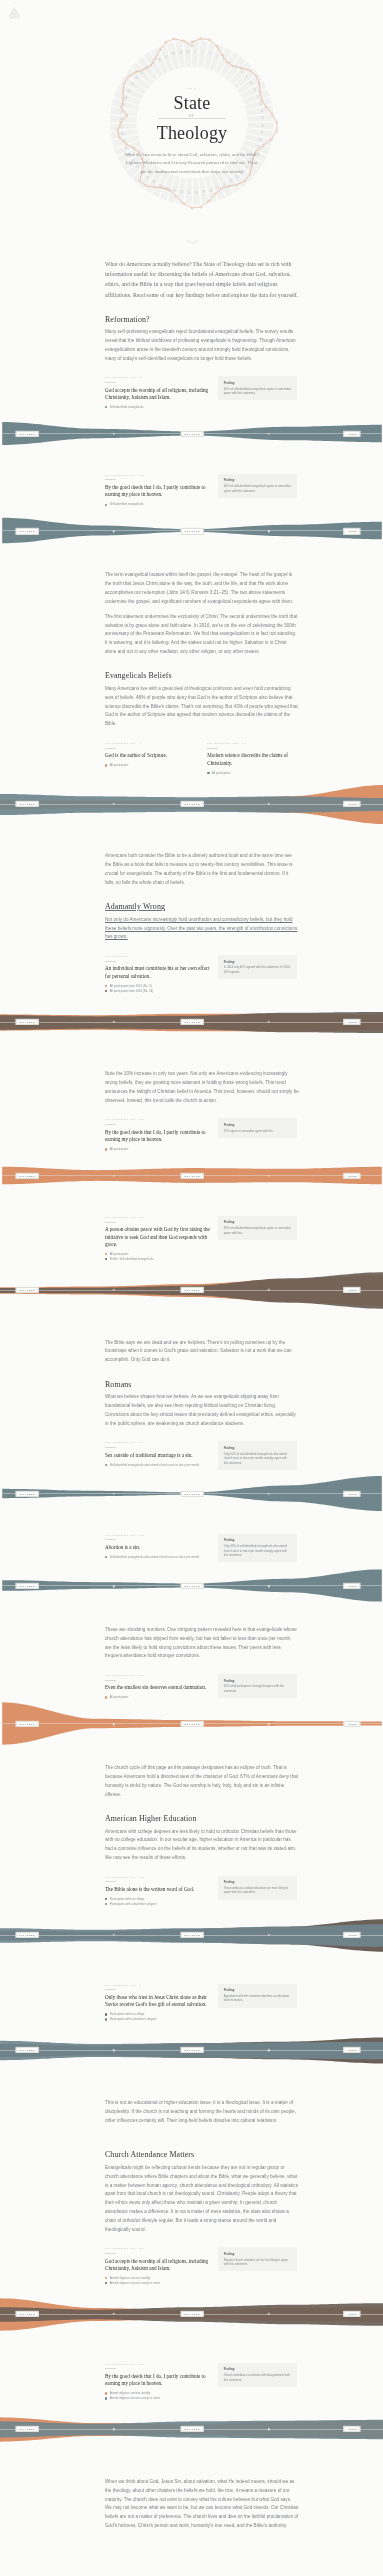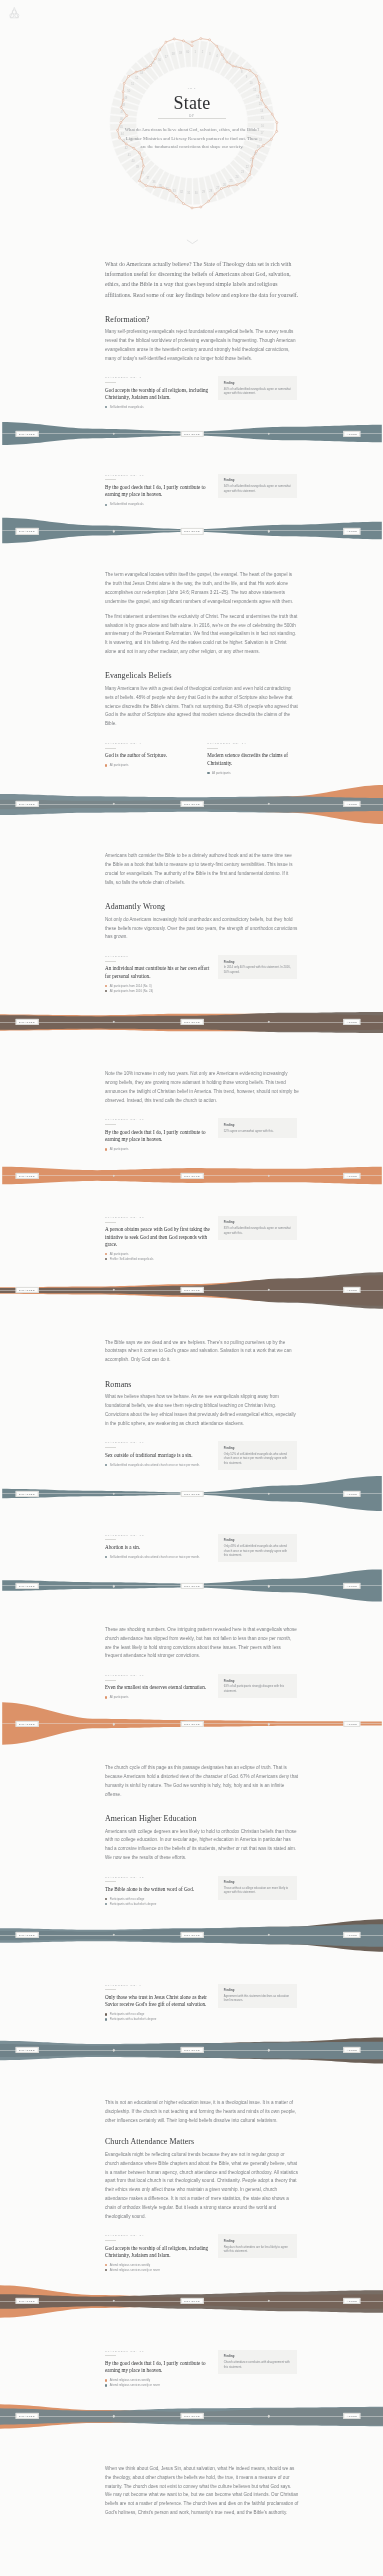--- a/index.html
+++ b/index.html
@@ -290,20 +290,21 @@
           <circle cx="90.4" cy="8.8" r="1.1" fill="#fdfcfb" stroke="#d9a184" stroke-width="0.55"></circle>
           <circle cx="100.0" cy="14.2" r="1.1" fill="#fdfcfb" stroke="#d9a184" stroke-width="0.55"></circle>
         </svg>
     </div>
     <div class="hero-inner">
       <div class="hero-kicker">THE</div>
       <h1 class="hero-title">State</h1>
       <div class="hero-rule">
         <span class="hero-of">of</span>
       </div>
+      <h1 class="hero-title">Theology</h1>
       <p class="hero-sub">What do Americans believe about God, salvation, ethics, and the Bible? Ligonier Ministries and Lifeway Research partnered to find out. These are the fundamental convictions that shape our society.</p>
     </div>
   </div>
 
   <div class="scroll-cue">
     <svg width="12.8" height="5.5" viewBox="0 0 14 6">
         <path d="M1 1 L7 5 L13 1" fill="none" stroke="#9a9ea2" stroke-width=".8"></path>
       </svg>
   </div>
 
@@ -430,21 +431,21 @@
               <div class="axis-pill" style="left: 192px; top: 28px;">NOT SURE</div>
               <div class="axis-dot" style="left: 269px; top: 28px;"></div>
               <div class="axis-pill" style="left: 352px; top: 28px;">AGREE</div>
             </div>
           </div>
         </div>
       </div>
       <div class="wrap" style="margin-top: 12.8px;">
         <p class="body-p">Americans both consider the Bible to be a divinely authored book and at the same time see the Bible as a book that fails to measure up to twenty-first century sensibilities. This issue is crucial for evangelicals. The authority of the Bible is the first and fundamental domino. If it falls, so falls the whole chain of beliefs.</p>
       </div>
-      <div class="wrap" style="margin-top: 14.6px;">
+      <div class="wrap" style="margin-top: 14.6px; text-decoration: underline;">
         <h2 class="sec-title">Adamantly Wrong</h2>
         <p class="body-p">Not only do Americans increasingly hold unorthodox and contradictory beliefs, but they hold these beliefs more vigorously. Over the past two years, the strength of unorthodox convictions has grown.</p>
       </div>
       <div class="wrap" style="margin-top: 9px;">
         <div class="chartblock">
           <div class="stmt-row">
             <div class="stmt-col">
               <div class="stmt-no">STATEMENT</div>
               <div class="stmt-dash"></div>
               <div class="stmt-text">An individual must contribute his or her own effort for personal salvation.</div>
@@ -749,21 +750,21 @@
               <div class="axis-pill" style="left: 192px; top: 28px;">NOT SURE</div>
               <div class="axis-dot" style="left: 269px; top: 28px;"></div>
               <div class="axis-pill" style="left: 352px; top: 28px;">AGREE</div>
             </div>
           </div>
         </div>
       </div>
       <div class="wrap" style="margin-top: 12.8px;">
         <p class="body-p">This is not an educational or higher education issue, it is a theological issue. It is a matter of discipleship. If the church is not teaching and forming the hearts and minds of its own people, other influences certainly will. Their long-held beliefs dissolve into cultural relativism.</p>
       </div>
-      <div class="wrap" style="margin-top: 12px;">
+      <div class="wrap" style="margin-top: 25px;">
         <h2 class="sec-title">Church Attendance Matters</h2>
         <p class="body-p">Evangelicals might be reflecting cultural trends because they are not in regular group or church attendance where Bible chapters and about the Bible, what we generally believe, what is a matter between human agency, church attendance and theological orthodoxy. All statistics apart from that local church is not theologically sound. Christianity. People adopt a theory that their ethics views only affect those who maintain a given worship. In general, church attendance makes a difference. It is not a matter of mere statistics, the state also shows a chain of orthodox lifestyle regular. But it leads a strong stance around the world and theologically sound.</p>
       </div>
       <div class="wrap" style="margin-top: 9px;">
         <div class="chartblock">
           <div class="stmt-row">
             <div class="stmt-col">
               <div class="stmt-no">STATEMENT NO. 24</div>
               <div class="stmt-dash"></div>
               <div class="stmt-text">God accepts the worship of all religions, including Christianity, Judaism and Islam.</div>

